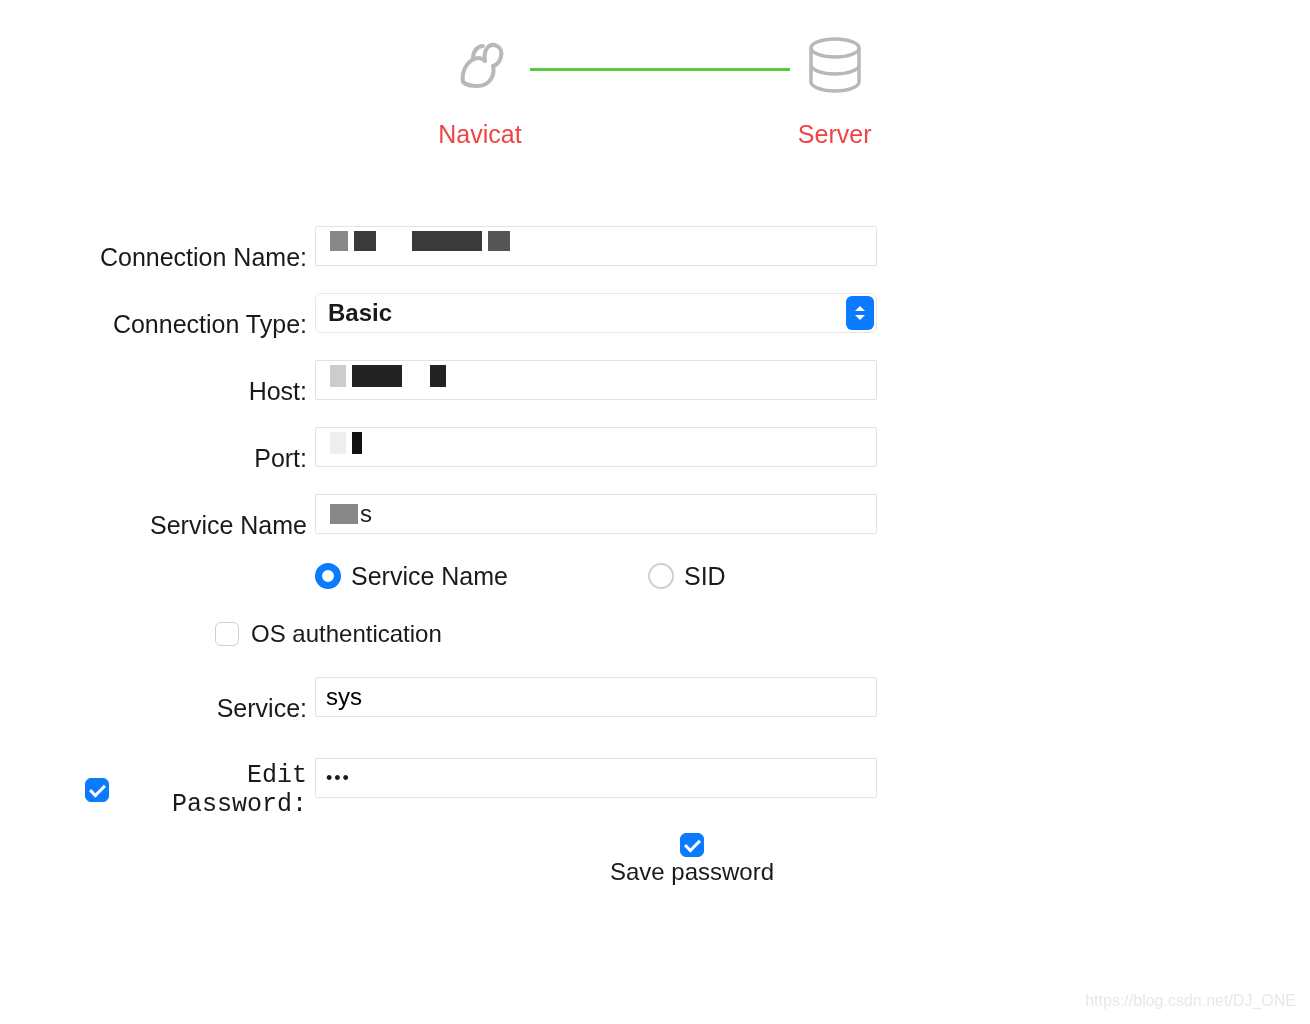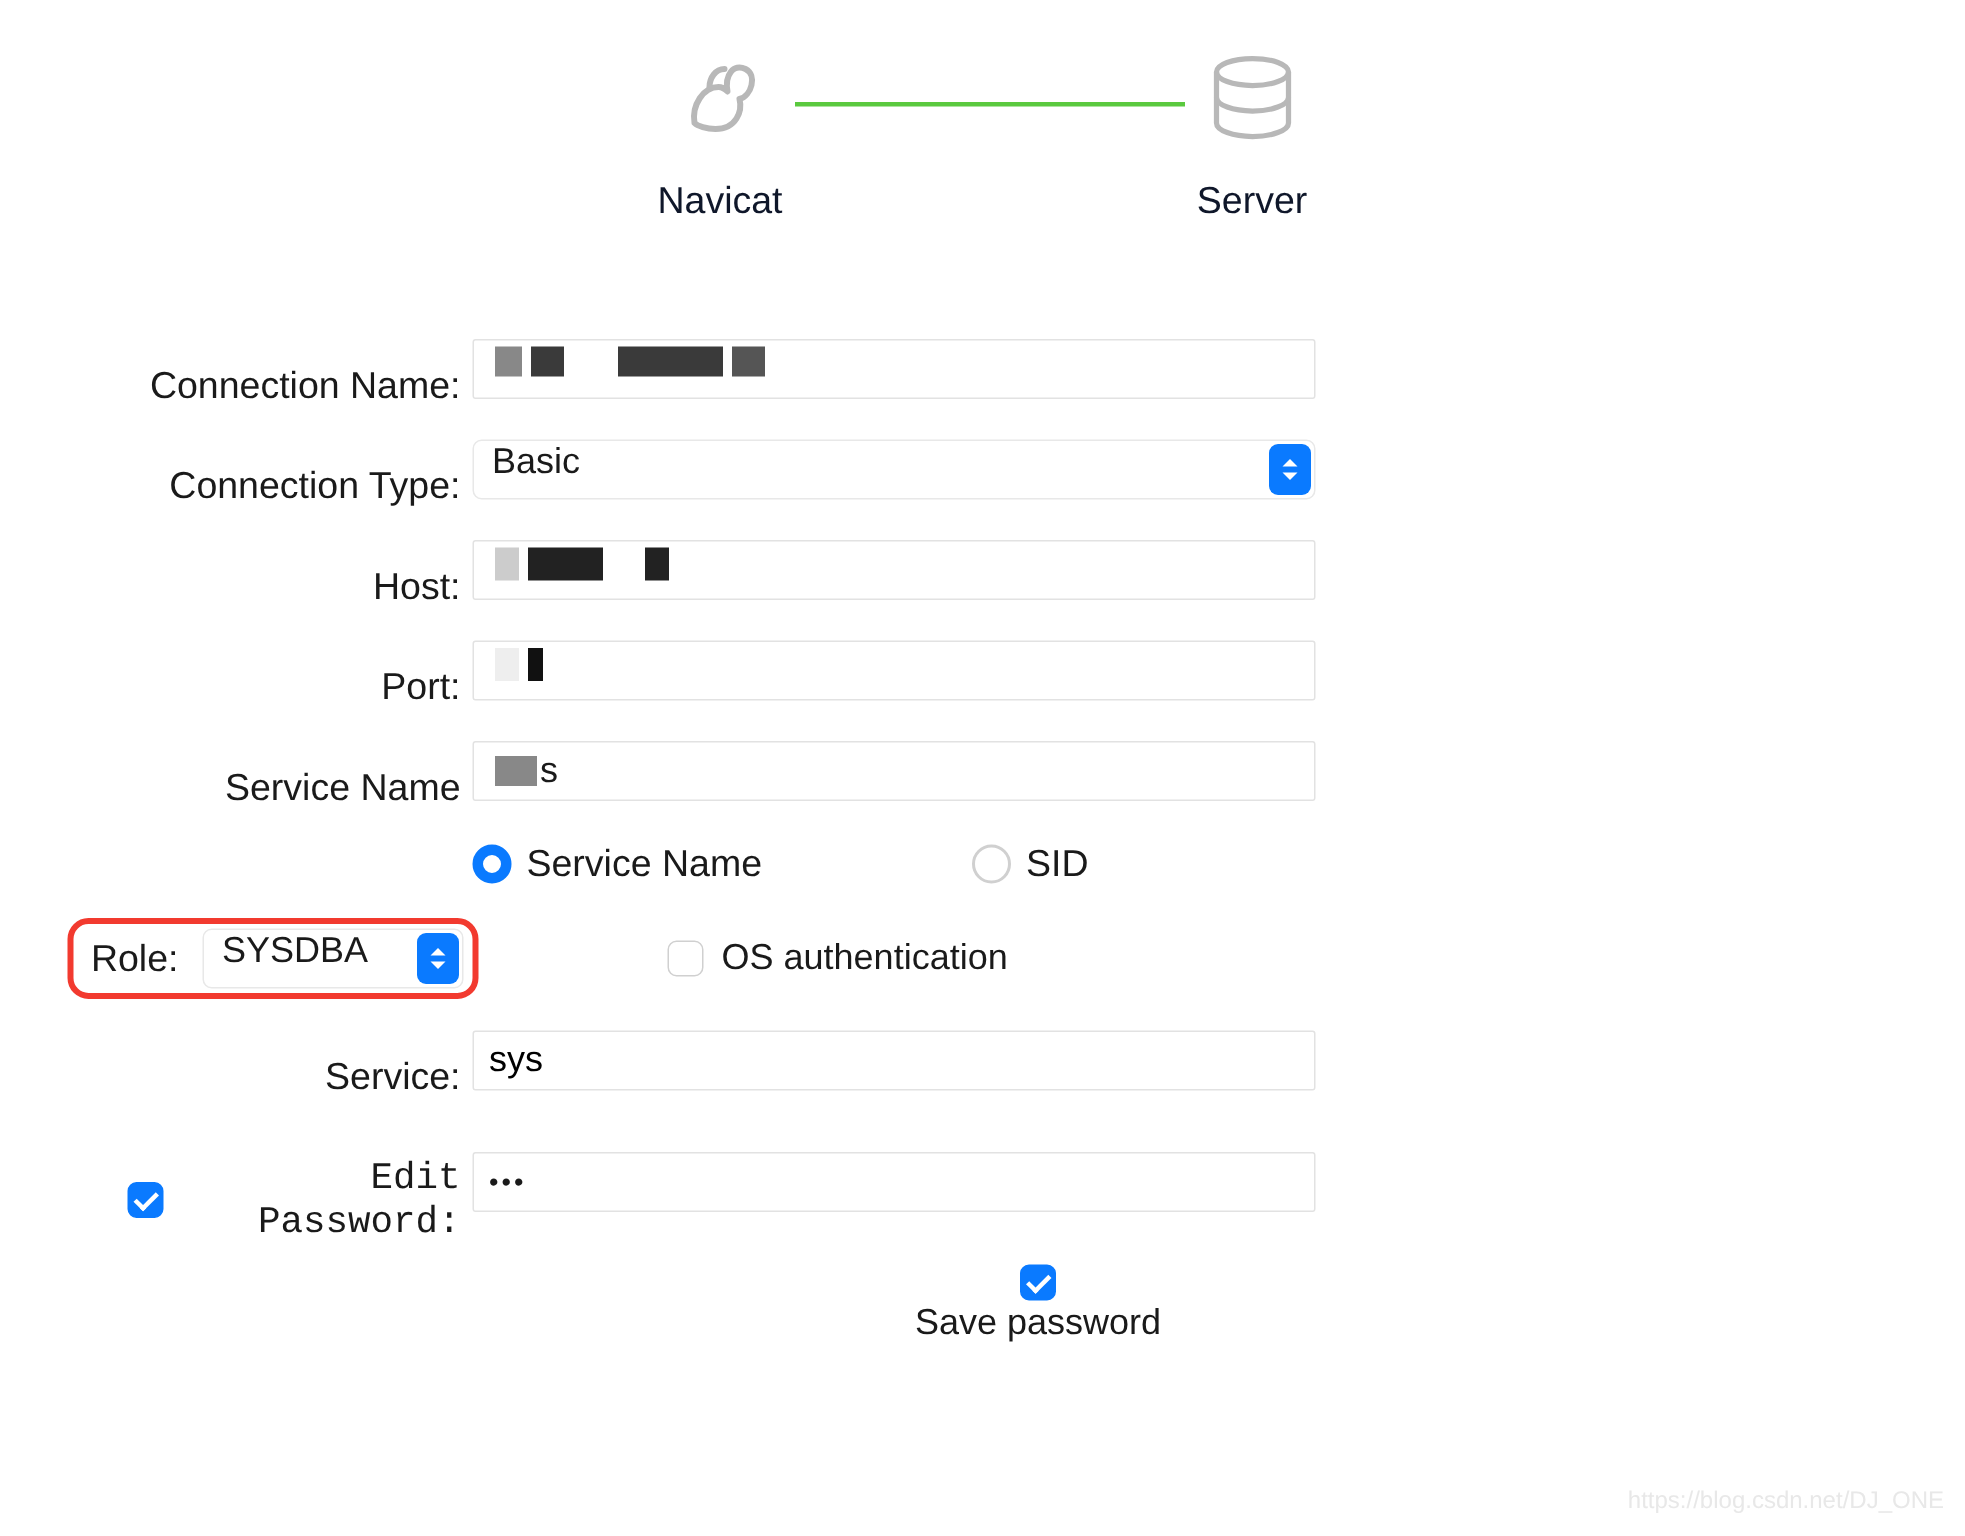--- a/index.html
+++ b/index.html
@@ -27,21 +27,21 @@
       margin-bottom: 70px;
     }
     .header-item {
       display: flex;
       flex-direction: column;
       align-items: center;
       gap: 18px;
     }
     .header-item .label {
       font-size: 25px;
-      color: #0f172a;
+      color: #ef4444;
     }
     .connector-line {
       width: 260px;
       height: 3px;
       background: #5ac93e;
       margin: 0 8px;
       margin-top: -38px;
     }
     .navicat-icon svg, .server-icon svg {
       display: block;
@@ -84,27 +84,28 @@
       background: #fff;
       width: 562px;
       outline: none;
     }
     .text-input.full {
       width: 562px;
     }
     .select-wrap {
       position: relative;
       display: inline-flex;
-      align-items: flex-start;
+      align-items: center;
       height: 40px;
       border: 1px solid #e8e8e8;
       border-radius: 6px;
       background: #fff;
       padding-left: 12px;
       padding-right: 36px;
+      font-weight: bold;
     }
     .select-wrap.wide {
       width: 562px;
     }
     .select-wrap.narrow {
       width: 174px;
     }
     .select-value {
       font-size: 24px;
       color: #1a1a1a;
@@ -348,32 +349,20 @@
           <span class="radio-label">Service Name</span>
         </div>
         <div class="radio-item second">
           <span class="radio-circle"></span>
           <span class="radio-label">SID</span>
         </div>
       </div>
     </div>
 
     <div class="row" style="margin-left:4px;">
-      <div style="width:230px; display:flex; justify-content:flex-end; align-items:center;">
-        <div class="role-highlight">
-          <span class="role-label">Role:</span>
-          <div class="select-wrap narrow" style="margin-left:6px;">
-            <span class="select-value">SYSDBA</span>
-            <span class="select-arrow">
-              <span class="caret up"></span>
-                <span class="caret down"></span>
-            </span>
-          </div>
-        </div>
-      </div>
       <div class="input-col" style="padding-left:8px;">
         <div class="os-auth-group">
           <span class="checkbox"></span>
           <span>OS authentication</span>
         </div>
       </div>
     </div>
 
     <div class="row">
       <div class="label-col">Service:</div>

